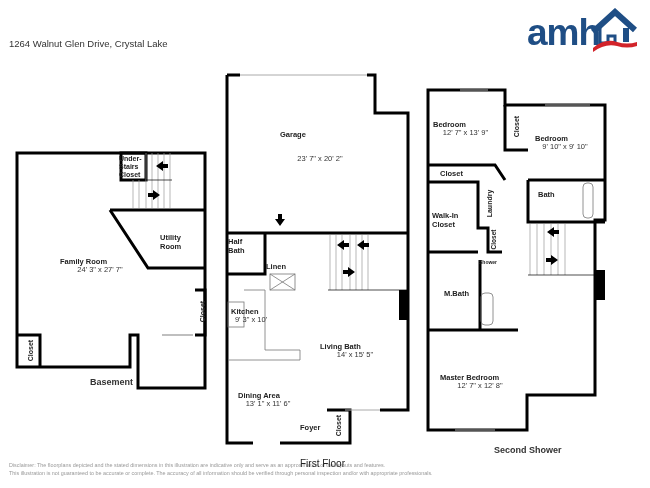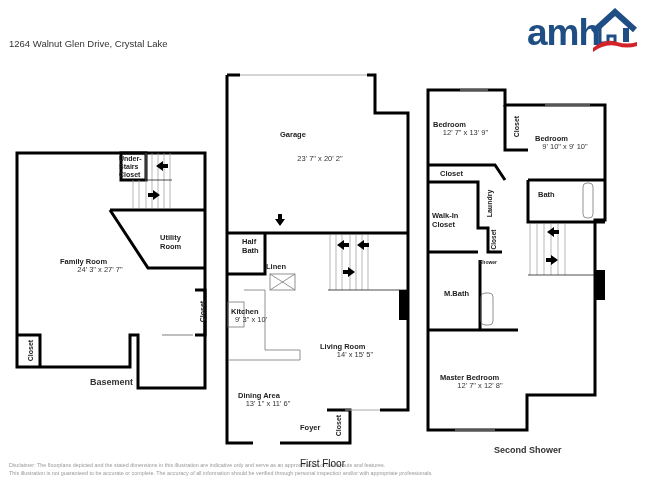--- a/index.html
+++ b/index.html
@@ -123,25 +123,25 @@
 <div class="lbl" style="left:60px;top:257px;width:80px">Family Room</div>
 <div class="dim" style="left:60px;top:265px;width:80px">24' 3" x 27' 7"</div>
 <div class="lbl" style="left:160px;top:233px;width:30px"><span>Utility</span><br><span>Room</span></div>
 <div class="lbl" style="left:119px;top:155px;width:30px;font-size:7px;line-height:8px"><span>Under-</span><br><span>Stairs</span><br><span>Closet</span></div>
 <div class="vlbl" style="left:15px;top:347px;width:30px;text-align:center">Closet</div>
 <div class="vlbl" style="left:187px;top:308px;width:30px;text-align:center">Closet</div>
 <div class="floor-title" style="left:90px;top:377px">Basement</div>
 
 <div class="lbl" style="left:280px;top:130px;width:80px">Garage</div>
 <div class="dim" style="left:280px;top:154px;width:80px">23' 7" x 20' 2"</div>
-<div class="lbl" style="left:242px;top:237px;width:25px"><span>Half</span><br><span>Bath</span></div>
+<div class="lbl" style="left:228px;top:237px;width:25px"><span>Half</span><br><span>Bath</span></div>
 <div class="lbl" style="left:266px;top:262px;width:28px">Linen</div>
 <div class="lbl" style="left:231px;top:307px;width:40px">Kitchen</div>
 <div class="dim" style="left:226px;top:315px;width:50px">9' 3" x 10'</div>
-<div class="lbl" style="left:320px;top:342px;width:70px">Living Room</div>
+<div class="lbl" style="left:320px;top:342px;width:70px">Living Bath</div>
 <div class="dim" style="left:320px;top:350px;width:70px">14' x 15' 5"</div>
 <div class="lbl" style="left:238px;top:391px;width:60px">Dining Area</div>
 <div class="dim" style="left:233px;top:399px;width:70px">13' 1" x 11' 6"</div>
 <div class="lbl" style="left:300px;top:423px;width:28px">Foyer</div>
 <div class="vlbl" style="left:323px;top:422px;width:30px;text-align:center">Closet</div>
 
 <div class="lbl" style="left:433px;top:120px;width:65px">Bedroom</div>
 <div class="dim" style="left:433px;top:128px;width:65px">12' 7" x 13' 9"</div>
 <div class="lbl" style="left:535px;top:134px;width:60px">Bedroom</div>
 <div class="dim" style="left:535px;top:142px;width:60px">9' 10" x 9' 10"</div>

